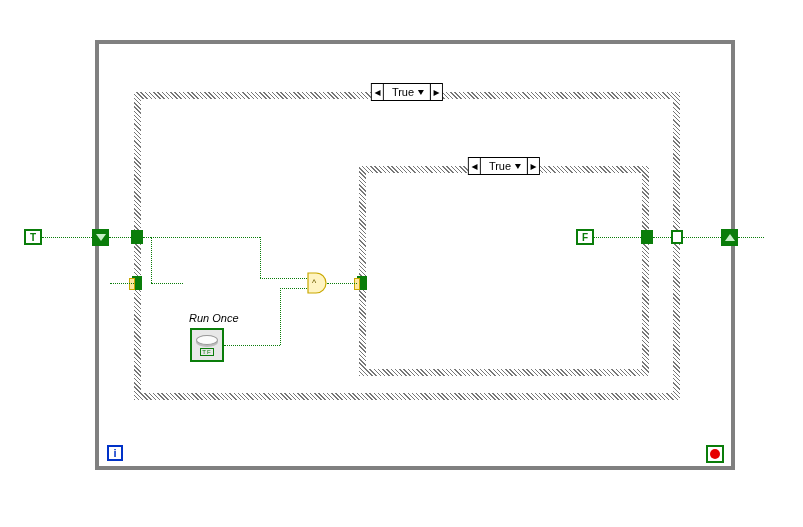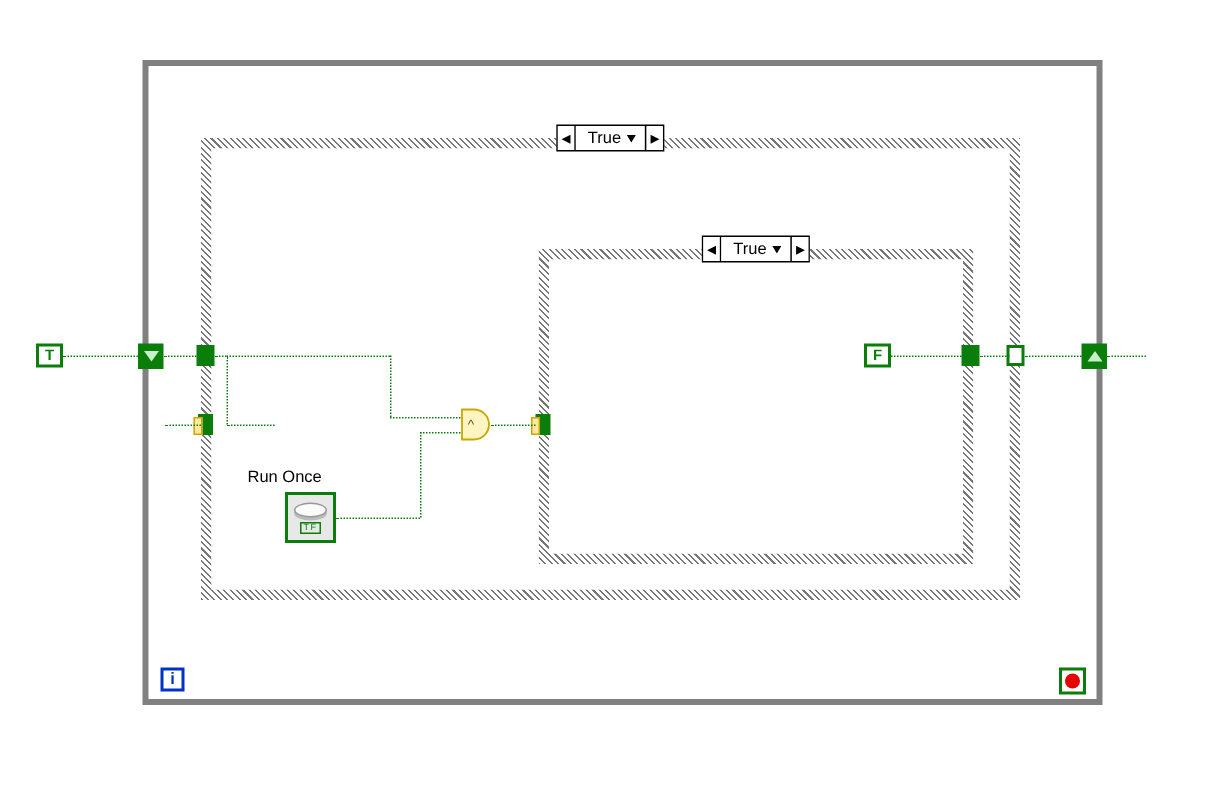--- a/index.html
+++ b/index.html
@@ -324,21 +324,21 @@
     <svg width="20" height="22" viewBox="0 0 20 22">
       <path d="M1 1 H9 A10 10 0 0 1 9 21 H1 Z" fill="#fff4c2" stroke="#c9a800" stroke-width="1.2"></path>
       <text x="7" y="14" font-size="9" font-family="Arial" fill="#6b5b00" text-anchor="middle">^</text>
     </svg>
   </div>
 
   <div class="wire-v" style="left:260px; top:237px; height:41px;"></div>
   <div class="wire-h" style="left:151px; top:237px; width:109px;"></div>
   <div class="wire-h" style="left:260px; top:278px; width:47px;"></div>
 
-  <div class="ctrl-label" style="left:165px; top:312px;">Run Once</div>
+  <div class="ctrl-label" style="left:189px; top:312px;font-style:italic;">Run Once</div>
   <div class="ctrl-term" style="left:190px; top:328px;">
     <div class="ellipse"></div>
     <div class="tf">TF</div>
   </div>
 
   <div class="wire-h" style="left:224px; top:345px; width:56px;"></div>
   <div class="wire-v" style="left:280px; top:288px; height:57px;"></div>
   <div class="wire-h" style="left:280px; top:288px; width:27px;"></div>
 
   <div class="wire-h" style="left:327px; top:283px; width:30px;"></div>

